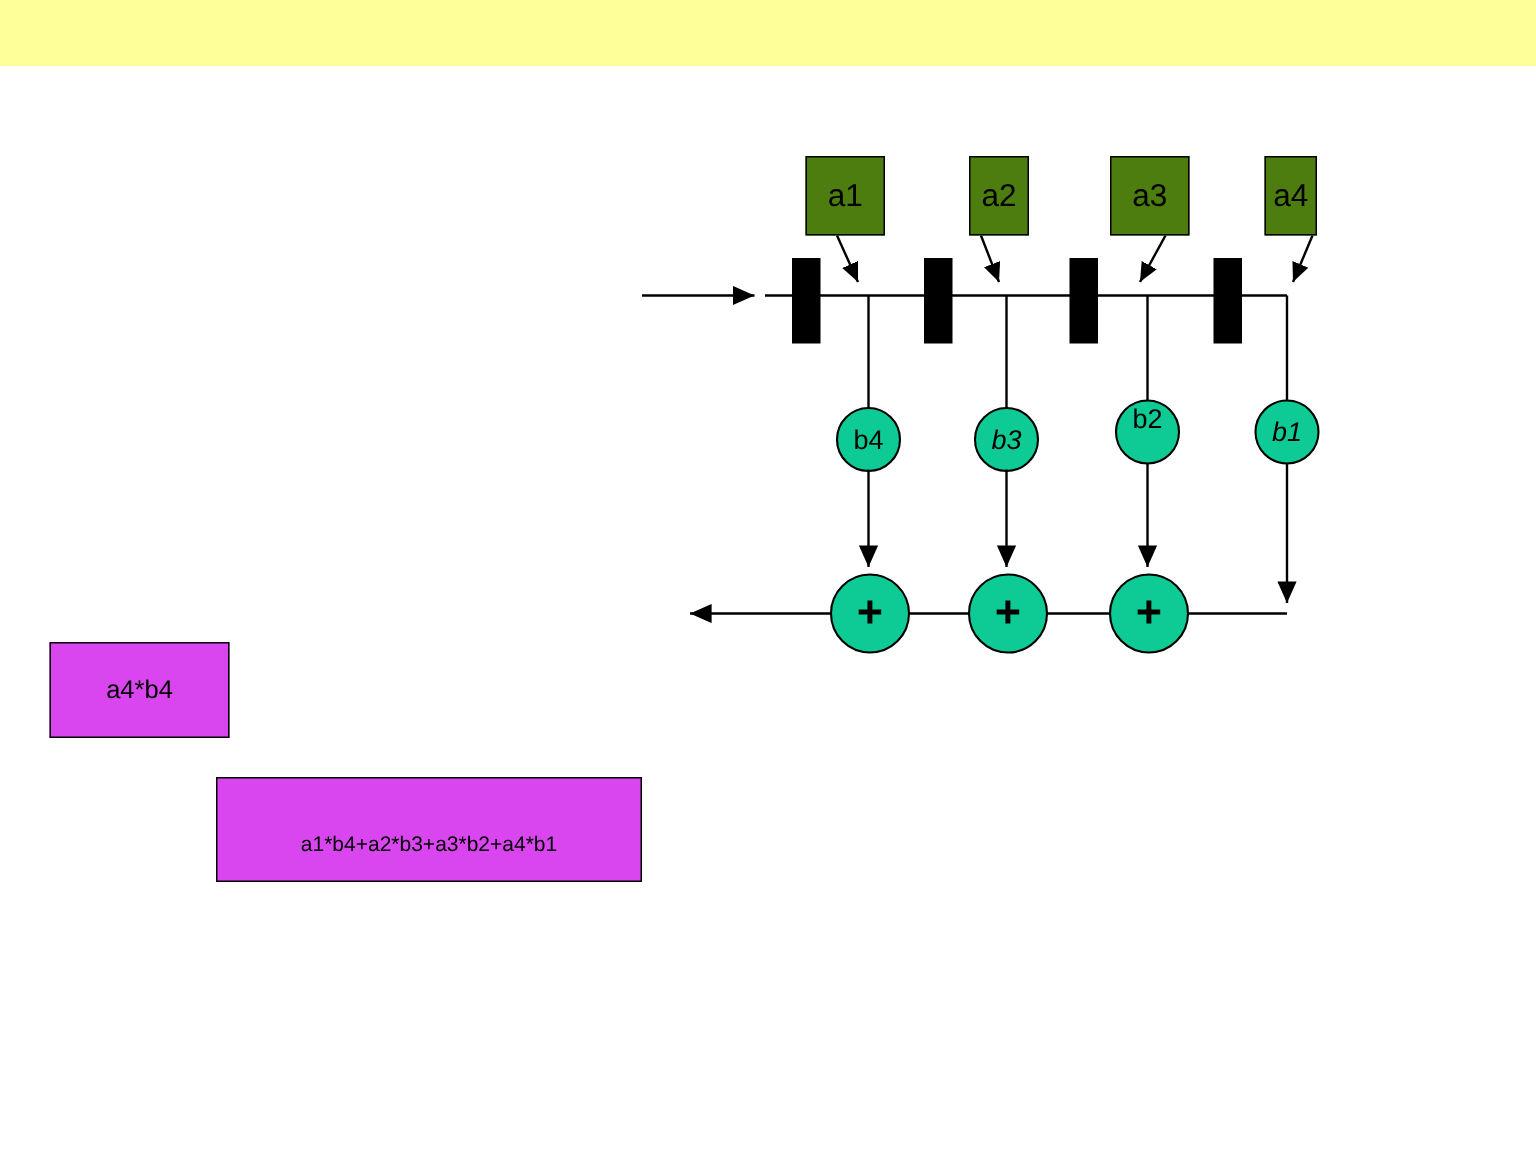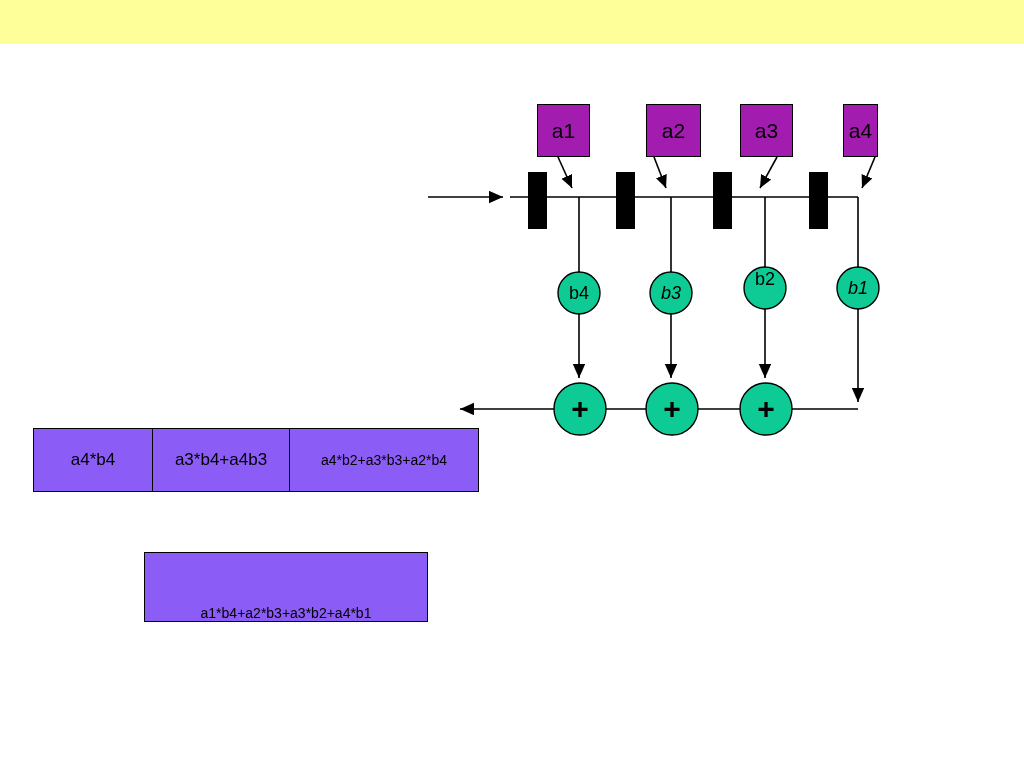--- a/index.html
+++ b/index.html
@@ -33,33 +33,33 @@
   svg.diagram {
     position: absolute;
     left: 0;
     top: 0;
     width: 1024px;
     height: 768px;
   }
   .tap-box {
     position: absolute;
     border: 1.4px solid #000000;
-    background: #a21caf;
+    background: #4d7c0f;
     box-sizing: border-box;
     display: flex;
     align-items: center;
     justify-content: center;
     font-size: 21px;
     color: #000000;
     font-family: "Liberation Sans", sans-serif;
   }
   .res-box {
     position: absolute;
     border: 1.4px solid #000000;
-    background: #8b5cf6;
+    background: #d946ef;
     box-sizing: border-box;
     display: flex;
     align-items: center;
     justify-content: center;
     color: #000000;
     font-family: "Liberation Sans", sans-serif;
   }
   .node-label {
     position: absolute;
     display: flex;
@@ -179,21 +179,21 @@
       <circle cx="672" cy="409" r="26" fill="#0ecb96" stroke="#000000" stroke-width="1.4"></circle>
     </g>
     <g>
       <circle cx="766" cy="409" r="26" fill="#0ecb96" stroke="#000000" stroke-width="1.4"></circle>
     </g>
   </svg>
 
   <div class="tap-box" style="left:537px; top:104px; width:53px; height:53px;">
     <span>a1</span>
   </div>
-  <div class="tap-box" style="left:646px; top:104px; width:55px; height:53px;">
+  <div class="tap-box" style="left:646px; top:104px; width:40px; height:53px;">
     <span>a2</span>
   </div>
   <div class="tap-box" style="left:740px; top:104px; width:53px; height:53px;">
     <span>a3</span>
   </div>
   <div class="tap-box" style="left:843px; top:104px; width:35px; height:53px;">
     <span>a4</span>
   </div>
 
   <div class="node-label mul-label" style="left:558px; top:272px; width:42px; height:42px;text-align:center;">b4</div>
@@ -201,24 +201,18 @@
   <div class="node-label mul-label" style="left:744px; top:258px; width:42px; height:42px;">b2</div>
   <div class="node-label mul-label" style="left:837px; top:267px; width:42px; height:42px;font-style:italic;">b1</div>
 
   <div class="node-label add-label" style="left:554px; top:383px; width:52px; height:52px;">+</div>
   <div class="node-label add-label" style="left:646px; top:383px; width:52px; height:52px;">+</div>
   <div class="node-label add-label" style="left:740px; top:383px; width:52px; height:52px;">+</div>
 
   <div class="res-box" style="left:33px; top:428px; width:120px; height:64px; font-size:17px;">
     <span>a4*b4</span>
   </div>
-  <div class="res-box" style="left:152px; top:428px; width:138px; height:64px; font-size:17px;">
-    <span>a3*b4+a4b3</span>
-  </div>
-  <div class="res-box" style="left:289px; top:428px; width:190px; height:64px; font-size:14px;">
-    <span>a4*b2+a3*b3+a2*b4</span>
-  </div>
-
-  <div class="res-box" style="left:144px; top:518px; width:284px; height:70px; font-size:14px; align-items:flex-end; padding-top:17px;margin-top:34px;">
+
+  <div class="res-box" style="left:144px; top:518px; width:284px; height:70px; font-size:14px; align-items:center; padding-top:17px;">
     <span>a1*b4+a2*b3+a3*b2+a4*b1</span>
   </div>
 
 </div>
 
 </body></html>

